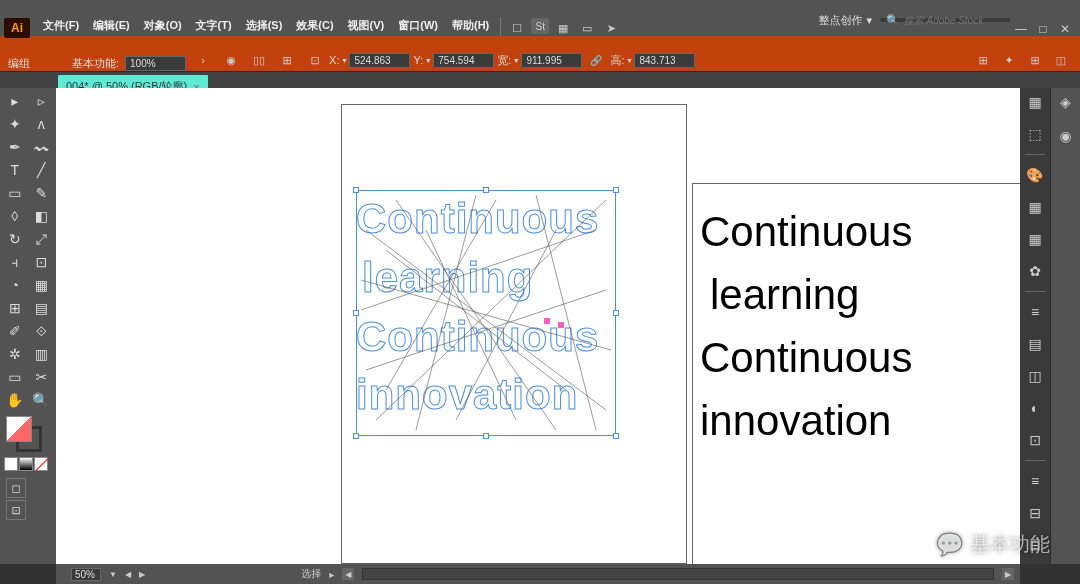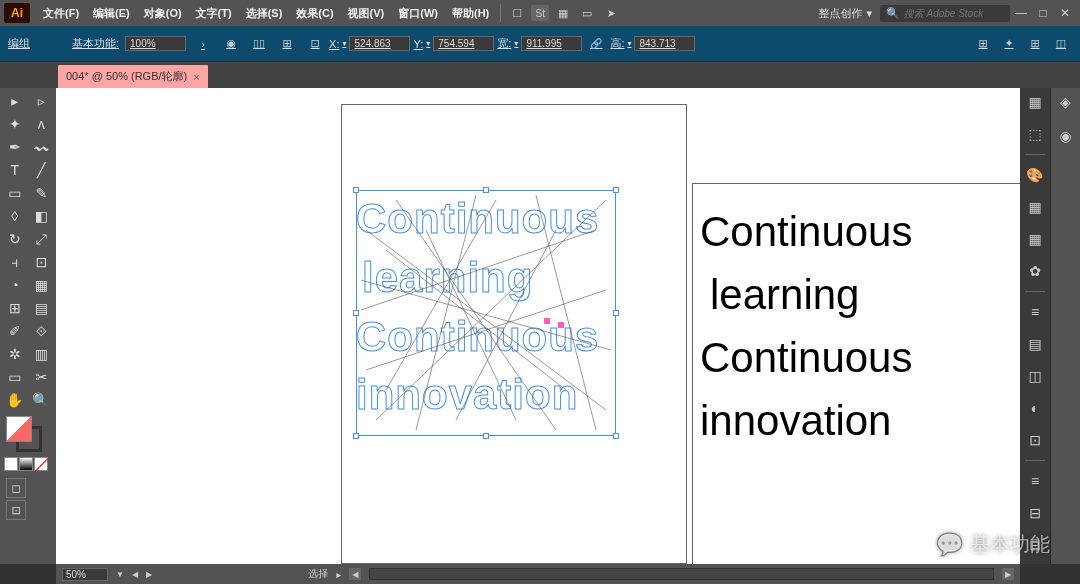--- a/index.html
+++ b/index.html
@@ -1,40 +1,40 @@
 <!DOCTYPE html>
 <html><head>
 <meta charset="utf-8">
 <style>
 * { margin:0; padding:0; box-sizing:border-box; font-family:"Microsoft YaHei",Arial,sans-serif; user-select:none; }
 body { width:1080px; height:584px; background:#323232; overflow:hidden; position:relative; color:#ddd; font-size:11px; }
 
 
-.menubar { height:26px; background:#535353; display:flex; align-items:center; padding:4px 4px; }
+.menubar { height:26px; background:#535353; display:flex; padding:18px 4px; }
 .ai-logo { width:26px; height:20px; background:#2d0c00; color:#ff9a00; font-weight:bold; font-size:12px; display:flex; align-items:center; justify-content:center; border-radius:2px; margin-right:6px; }
 .menu-item { padding:0 7px; color:#eee; font-size:11px; cursor:pointer;font-weight:bold; }
 .menu-sep { width:1px; height:18px; background:#777; margin:0 4px; }
 .menu-ico { width:20px; height:20px; display:flex; align-items:center; justify-content:center; color:#ccc; margin:0 2px; cursor:pointer; }
 .menu-spacer { flex:1; }
 .workspace { padding:2px 8px; color:#ddd; display:flex; align-items:center; gap:4px; cursor:pointer; }
 .search-box { display:flex; align-items:center; gap:4px; background:#3a3a3a; padding:2px 6px; border-radius:2px; width:130px; }
 .search-box input { background:none; border:none; color:#999; font-size:10px; width:100px; font-style:italic; }
 .win-ctrl { width:22px; height:22px; display:flex; align-items:center; justify-content:center; color:#ccc; cursor:pointer; font-size:12px; }
 
 
-.controlbar { height:36px; background:#0c4a6e; display:flex; align-items:center; padding:0 8px; gap:6px; border-bottom:1px solid #2a2a2a;text-decoration:underline; }
+.controlbar { height:36px; background:#c2410c; display:flex; align-items:flex-end; padding:0 8px; gap:6px; border-bottom:1px solid #2a2a2a; }
 .ctrl-label { color:#ddd; font-size:11px; }
 .ctrl-input { background:#3a3a3a; border:1px solid #666; color:#ddd; font-size:10px; padding:1px 4px; width:61px; }
 .ctrl-ico { width:22px; height:22px; display:flex; align-items:center; justify-content:center; color:#ccc; cursor:pointer; }
 .ctrl-group { display:flex; align-items:center; gap:3px; }
 .ctrl-right { margin-left:auto; display:flex; gap:4px; }
 
 
 .tabbar { height:26px; background:#434343; display:flex; align-items:flex-end; padding-left:58px; }
-.doc-tab { background:#fca5a5; color:#333; font-size:11px; padding:4px 8px; display:flex; align-items:center; gap:6px; border-radius:1px 1px 0 0; }
+.doc-tab { background:#5eead4; color:#333; font-size:11px; padding:4px 8px; display:flex; align-items:center; gap:6px; border-radius:1px 1px 0 0; }
 .tab-close { color:#666; cursor:pointer; font-size:11px; }
 
 
 .main { position:absolute; top:88px; left:0; right:0; bottom:20px; display:flex; }
 
 
 .toolstrip { width:56px; background:#535353; display:flex; flex-direction:column; padding:2px; gap:1px; }
 .tool-row { display:flex; gap:1px; }
 .tool-btn { width:26px; height:22px; display:flex; align-items:center; justify-content:center; color:#ddd; font-size:14px; cursor:pointer; position:relative; }
 .swatches { margin-top:4px; position:relative; width:36px; height:36px; margin-left:4px; }
@@ -61,21 +61,21 @@
 .text2 { position:absolute; left:644px; top:112px; font-family:"Segoe UI",sans-serif; font-weight:400; font-size:42px; line-height:1.5; color:#000; }
 
 
 .rpanel { width:30px; background:#3a3a3a; display:flex; flex-direction:column; align-items:center; padding-top:2px; gap:8px; }
 .rpanel2 { width:30px; background:#535353; display:flex; flex-direction:column; align-items:center; padding-top:2px; gap:10px; border-left:1px solid #2a2a2a; }
 .rp-btn { width:24px; height:24px; display:flex; align-items:center; justify-content:center; color:#ccc; cursor:pointer; font-size:14px; }
 .rp-sep { width:20px; height:1px; background:#666; }
 
 
 .statusbar { position:absolute; left:56px; right:60px; bottom:0; height:20px; background:#535353; display:flex; align-items:center; gap:8px; padding:0 6px; font-size:10px; color:#ccc; }
-.status-input { background:#3a3a3a; border:1px solid #666; color:#ddd; font-size:10px; width:46px; padding:0 3px; }
+.status-input { background:#3a3a3a; border:1px solid #666; color:#ddd; font-size:10px; width:30px; padding:0 3px;margin-left:9px; }
 .scroll-track { flex:1; height:12px; background:#444; border:1px solid #333; position:relative; }
 .scroll-arrow { width:12px; height:12px; background:#666; display:flex; align-items:center; justify-content:center; font-size:8px; }
 
 
 .wm { position:absolute; right:30px; bottom:26px; color:rgba(255,255,255,.6); font-size:20px; font-weight:500; display:flex; align-items:center; gap:6px; text-shadow:0 0 4px rgba(0,0,0,.5); }
 .wm-ico { opacity:.7; font-size:22px; }
 </style>
 </head>
 <body>
 

